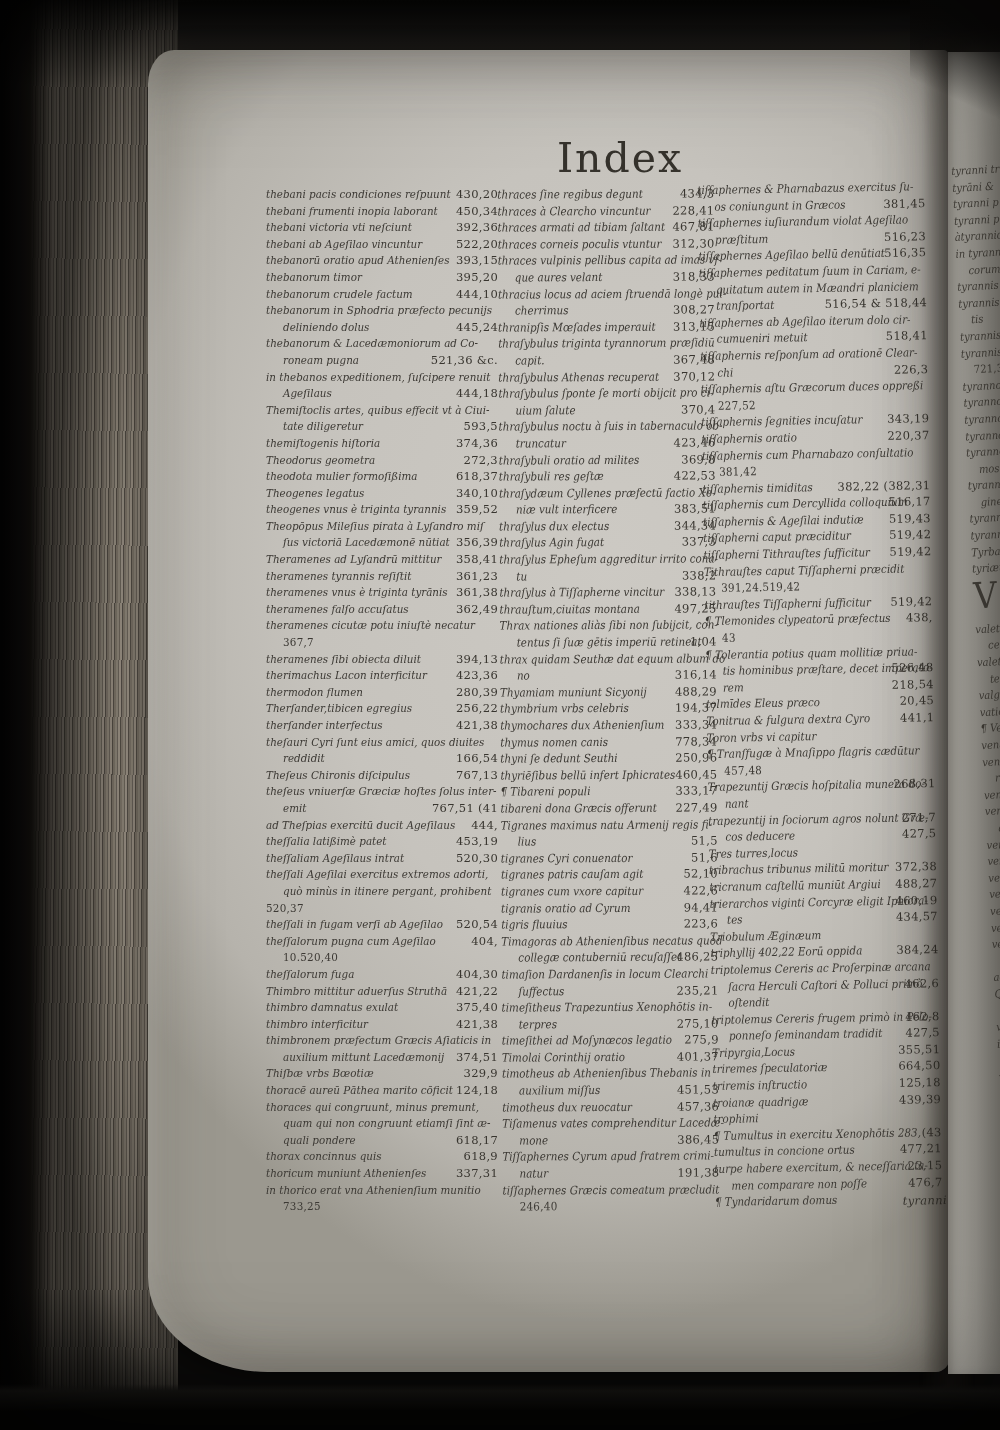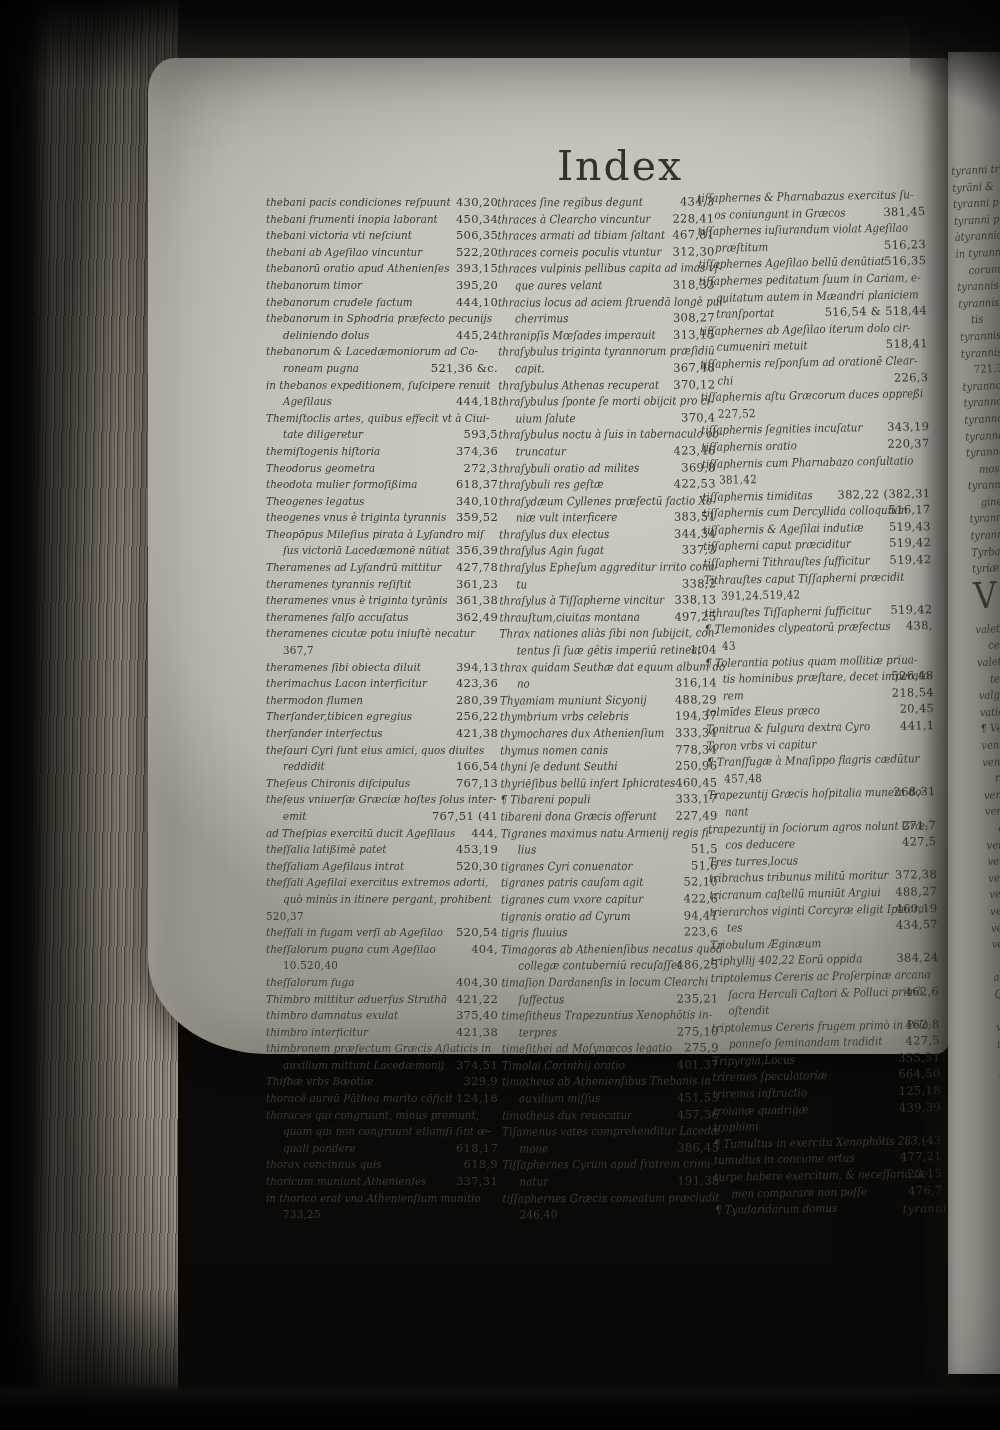--- a/index.html
+++ b/index.html
@@ -13,27 +13,27 @@
     border-radius:40% 30% 35% 45%/60% 50% 45% 55%;filter:blur(5px);opacity:.75;}
   
   .left-stack{position:absolute;left:0;top:0;width:178px;height:1430px;
     background:
       linear-gradient(180deg,rgba(5,5,4,.9) 0%,rgba(5,5,4,0) 6%,rgba(5,5,4,0) 90%,rgba(5,5,4,.85) 99%),
       linear-gradient(90deg,#070606 0px,#131110 16px,#221e19 30px,rgba(34,30,25,0) 52px),
       repeating-linear-gradient(91deg,#8e8679 0 2px,#6c655b 2px 3px,#9c9386 3px 5px,#544e46 5px 6px,#7d7569 6px 8px);}
   .left-stack-shade{position:absolute;left:0;top:0;width:178px;height:1430px;
     background:radial-gradient(90% 70% at 120% 50%,rgba(0,0,0,0) 55%,rgba(0,0,0,.55) 100%);}
   
-  .page{position:absolute;left:148px;top:50px;width:802px;height:996px;
+  .page{position:absolute;left:148px;top:50px;width:802px;height:1322px;
     background:
       radial-gradient(75% 60% at 58% 38%,#ccc9c3 0%,#c6c3bd 50%,#b6b3ac 80%,#9b988f 97%),
       #c6c3bd;
     border-radius:26px 6px 14px 120px/34px 10px 16px 95px;
     box-shadow:inset 0 0 70px rgba(72,66,56,.35), inset -34px 0 55px -20px rgba(48,43,36,.35),
-               inset 16px 0 28px -14px rgba(255,254,248,.35), 0 0 40px rgba(0,0,0,.65);margin-top:8px;}
+               inset 16px 0 28px -14px rgba(255,254,248,.35), 0 0 40px rgba(0,0,0,.65);}
   
   .gutter{position:absolute;left:922px;top:40px;width:48px;height:1368px;
     background:linear-gradient(90deg,rgba(24,21,17,0) 0%,rgba(24,21,17,.5) 60%,rgba(24,21,17,.18) 100%);
     filter:blur(2px);}
   
   .recto{position:absolute;left:948px;top:52px;width:52px;height:1322px;overflow:hidden;
     background:linear-gradient(90deg,#b8b5ad 0%,#aca9a1 55%,#908d85 100%);
     box-shadow:inset 8px 0 14px -8px rgba(30,27,22,.5);}
   .corner-tr{position:absolute;right:0;top:0;width:90px;height:130px;
     background:linear-gradient(205deg,#0a0908 15%,rgba(10,9,8,0) 70%);}
@@ -81,21 +81,21 @@
         <div class="ln">
           <span class="t">thebani pacis condiciones reſpuunt</span>
           <span class="r">430,20</span>
         </div>
         <div class="ln">
           <span class="t">thebani frumenti inopia laborant</span>
           <span class="r">450,34</span>
         </div>
         <div class="ln">
           <span class="t">thebani victoria vti neſciunt</span>
-          <span class="r">506,35</span>
+          <span class="r">392,36</span>
         </div>
         <div class="ln">
           <span class="t">thebani ab Ageſilao vincuntur</span>
           <span class="r">522,20</span>
         </div>
         <div class="ln">
           <span class="t">thebanorū oratio apud Athenienſes</span>
           <span class="r">393,15</span>
         </div>
         <div class="ln">
@@ -156,21 +156,21 @@
         </div>
         <div class="ln">
           <span class="t">Theopōpus Mileſius pirata à Lyſandro miſ</span>
         </div>
         <div class="ln i1">
           <span class="t">ſus victoriā Lacedæmonē nūtiat</span>
           <span class="r">356,39</span>
         </div>
         <div class="ln">
           <span class="t">Theramenes ad Lyſandrū mittitur</span>
-          <span class="r">427,78</span>
+          <span class="r">358,41</span>
         </div>
         <div class="ln">
           <span class="t">theramenes tyrannis reſiſtit</span>
           <span class="r">361,23</span>
         </div>
         <div class="ln">
           <span class="t">theramenes vnus è triginta tyrānis</span>
           <span class="r">361,38</span>
         </div>
         <div class="ln">

